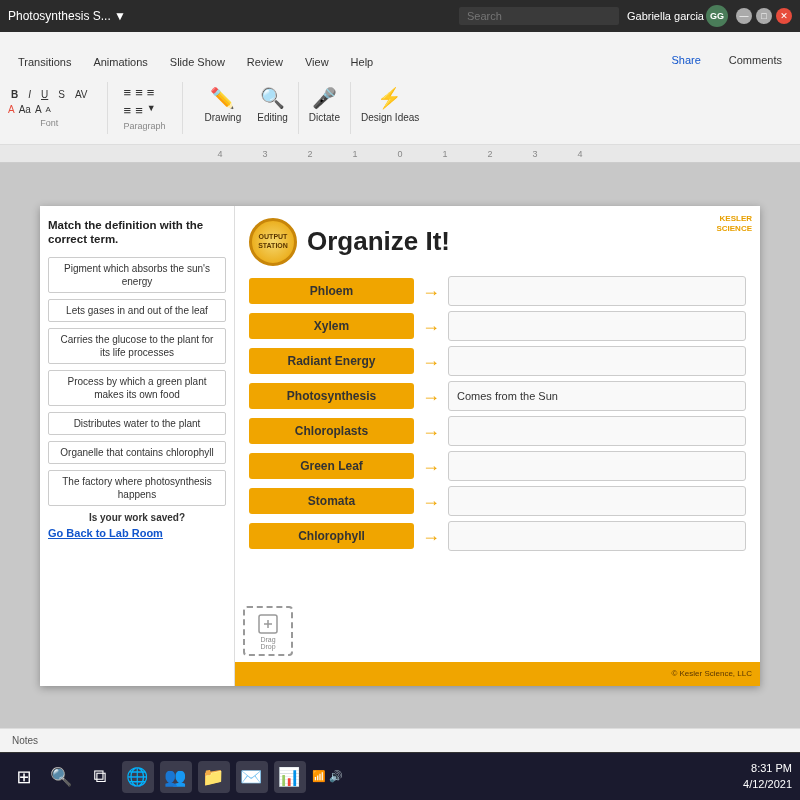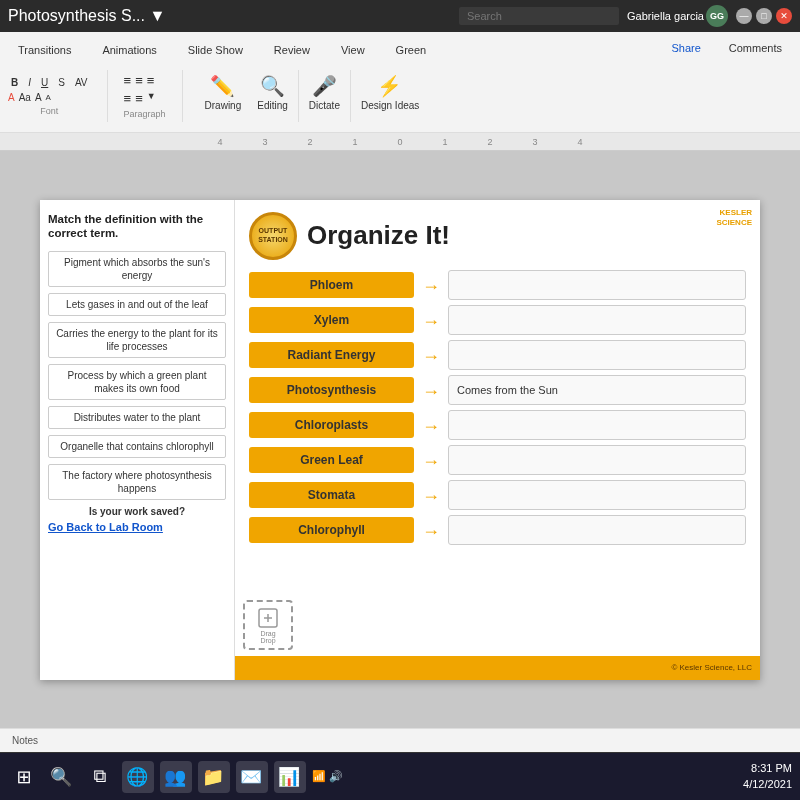--- a/index.html
+++ b/index.html
@@ -69,21 +69,21 @@
       height: 32px;
       background: #2b2b2b;
       display: flex;
       align-items: center;
       padding: 0 8px;
       gap: 8px;
       flex-shrink: 0;
     }
     .title-bar-app {
       color: white;
-      font-size: 16px;
+      font-size: 12px;
       flex: 1;
     }
     .title-bar-search {
       background: #3a3a3a;
       border: none;
       border-radius: 2px;
       color: white;
       padding: 3px 24px 3px 8px;
       font-size: 11px;
       width: 160px;
@@ -128,23 +128,24 @@
 
     
     .ribbon {
       background: #f3f3f3;
       border-bottom: 1px solid #ddd;
       flex-shrink: 0;
     }
     .ribbon-tabs {
       display: flex;
       padding: 0 8px;
-      gap: 11px;
+      gap: 2px;
       height: 28px;
       align-items: flex-end;
+      margin-top: 12px;
     }
     .ribbon-tab {
       padding: 4px 10px;
       font-size: 11px;
       cursor: pointer;
       color: #333;
       border-radius: 3px 3px 0 0;
     }
     .ribbon-content {
       height: 72px;
@@ -449,21 +450,21 @@
     </div>
   </div>
 
   <div class="ribbon">
     <div class="ribbon-tabs">
       <div class="ribbon-tab">Transitions</div>
       <div class="ribbon-tab">Animations</div>
       <div class="ribbon-tab">Slide Show</div>
       <div class="ribbon-tab">Review</div>
       <div class="ribbon-tab">View</div>
-      <div class="ribbon-tab">Green</div>
+      <div class="ribbon-tab">Help</div>
       <div style="margin-left:auto;display:flex;gap:8px;padding-bottom:2px;">
         <div class="ribbon-tab" style="color:#1155cc;font-size:11px;">Share</div>
         <div class="ribbon-tab" style="font-size:11px;">Comments</div>
       </div>
     </div>
     <div class="ribbon-content">
 
       <div class="font-group">
         <div style="display:flex;gap:4px;align-items:center;font-size:10px;">
           <span style="font-weight:bold;cursor:pointer;padding:1px 3px;">B</span>
@@ -535,21 +536,21 @@
   </div>
 
   <div class="slide-area">
     <div class="slide">
 
       <div class="left-panel">
         <div class="left-title">Match the definition with the correct term.</div>
 
         <div class="def-box">Pigment which absorbs the sun's energy</div>
         <div class="def-box">Lets gases in and out of the leaf</div>
-        <div class="def-box">Carries the energy to the plant for its life processes</div>
+        <div class="def-box">Carries the glucose to the plant for its life processes</div>
         <div class="def-box">Process by which a green plant makes its own food</div>
         <div class="def-box">Distributes water to the plant</div>
         <div class="def-box">Organelle that contains chlorophyll</div>
         <div class="def-box">The factory where photosynthesis happens</div>
 
         <div class="work-saved">Is your work saved?</div>
         <div class="go-back-link">Go Back to Lab Room</div>
       </div>
 
       <div class="main-area">

